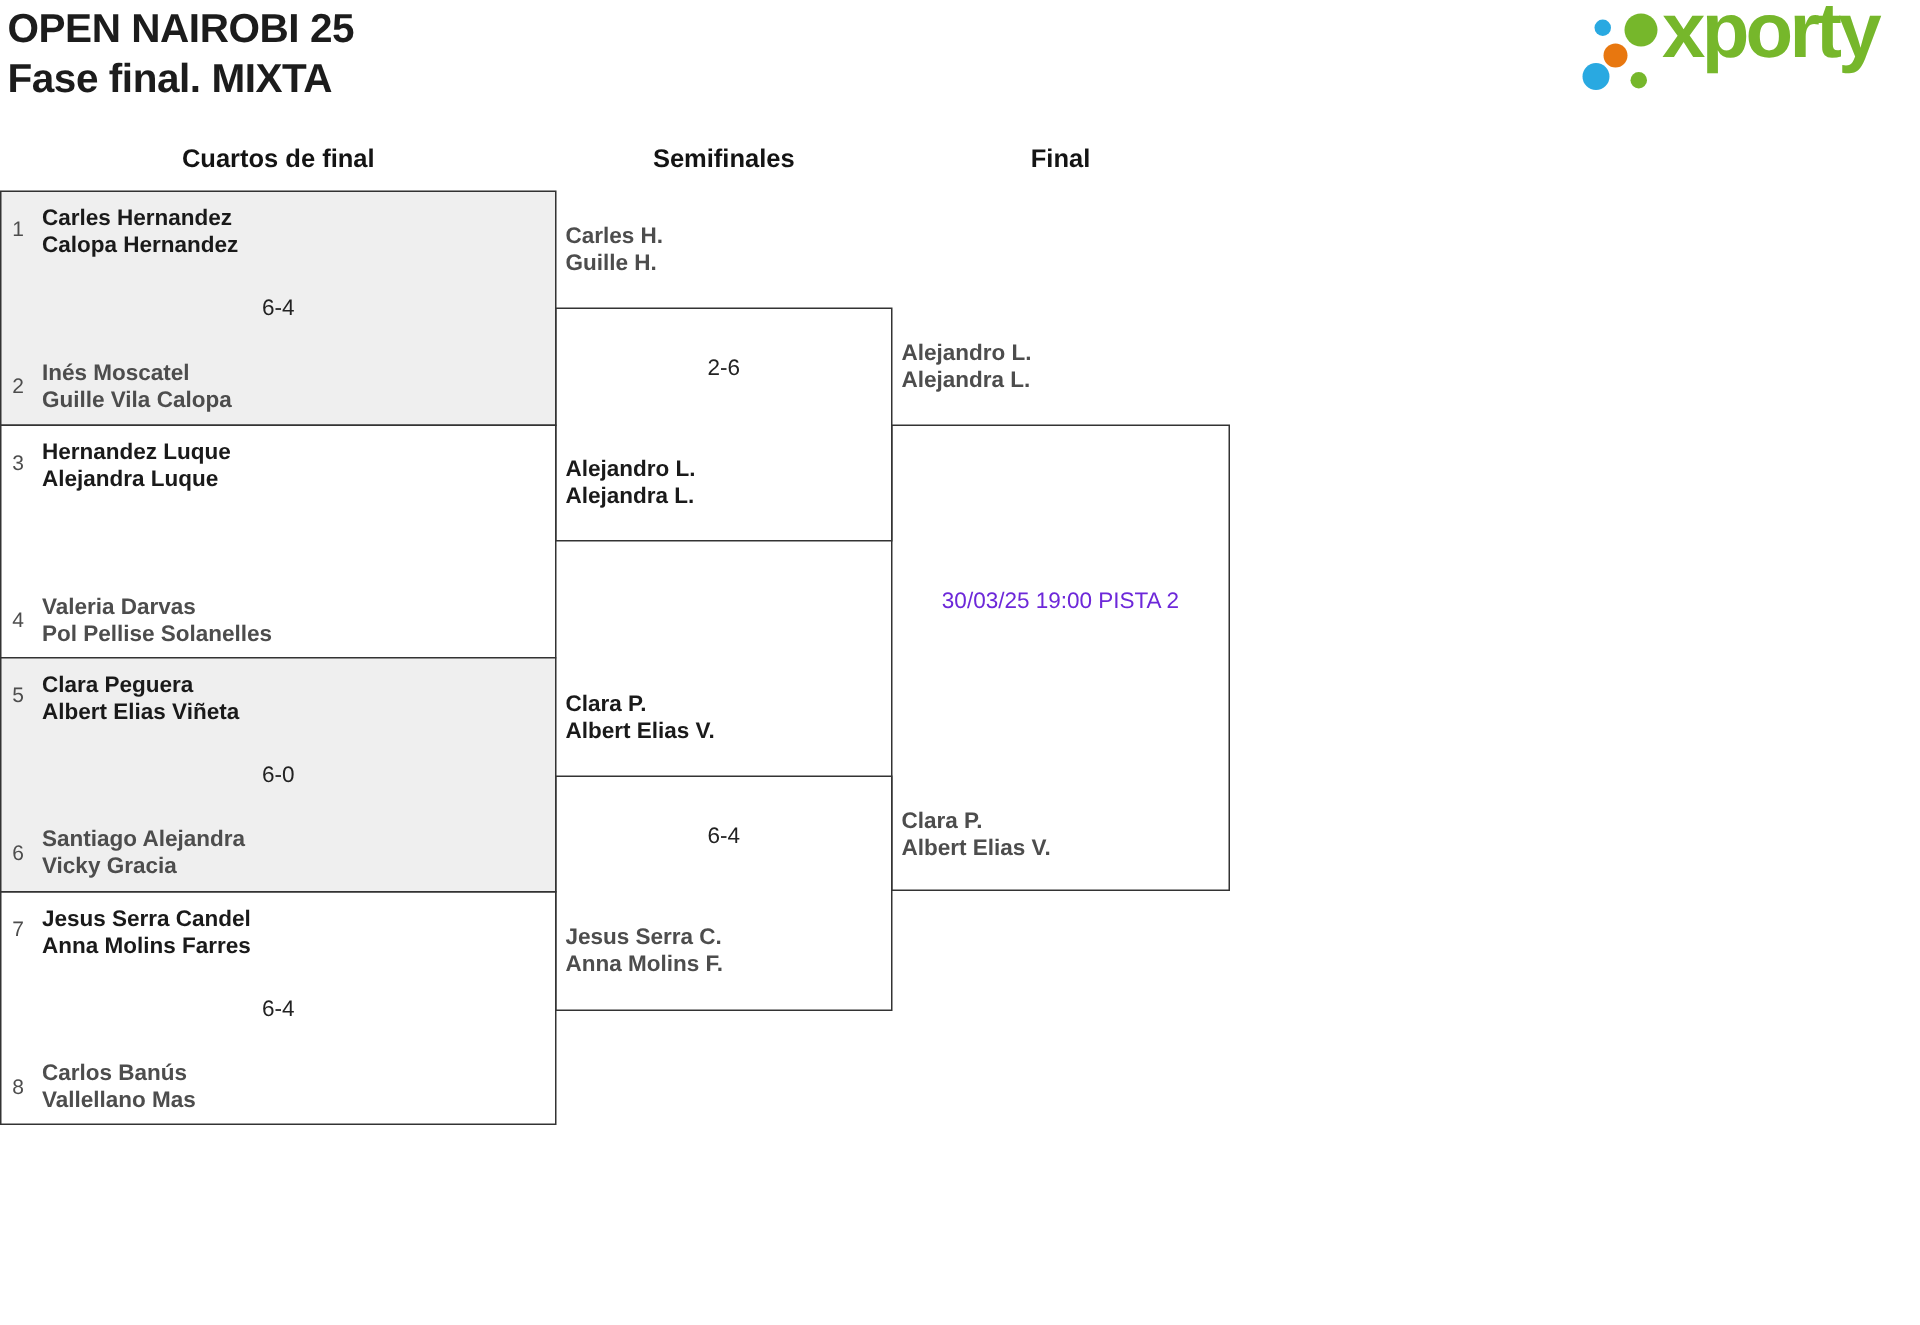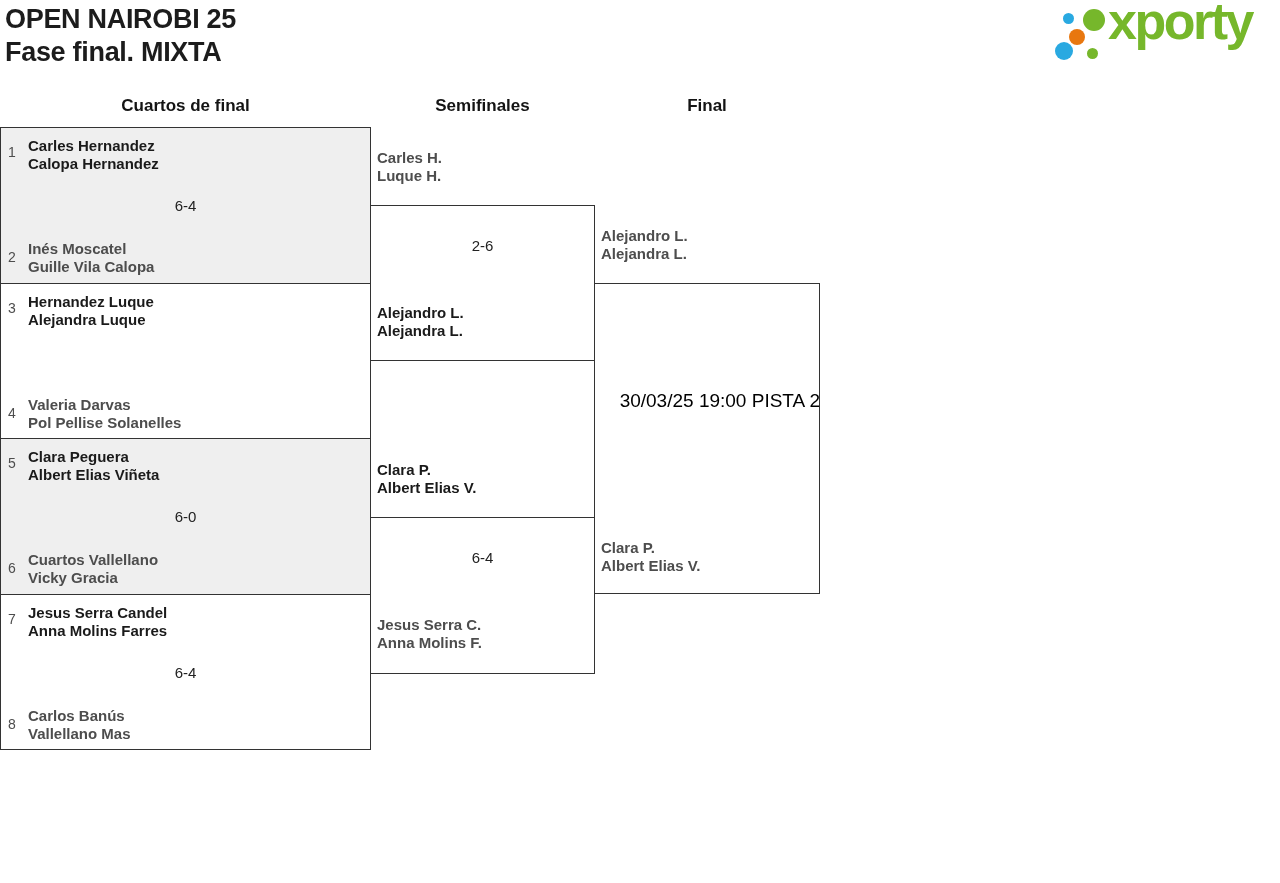--- a/index.html
+++ b/index.html
@@ -21,21 +21,21 @@
 
   
   .box{border:1px solid var(--border,#333);box-sizing:border-box;background:transparent;}
   .box.alt{background:var(--row-alt-bg,#efefef);}
 
   
   .seed{width:24px;text-align:center;font-size:14px;color:var(--text-secondary,#4d4d4d);line-height:14px;}
   .team{font-size:15px;line-height:18px;color:var(--text-secondary,#4d4d4d);font-weight:700;}
   .team.winner{color:var(--text-primary,#1a1a1a);font-weight:700;}
   .score{text-align:center;font-size:15px;color:#222;line-height:16px;}
-  .schedule{text-align:right;font-size:19px;color:#000000;line-height:16px;}
+  .schedule{text-align:center;font-size:15px;color:#6d28d9;line-height:16px;}
 </style>
 </head>
 <body>
 
 <div id="canvas">
 
   <div class="abs page-title">
     <div>OPEN NAIROBI 25</div>
     <div>Fase final. MIXTA</div>
   </div>
@@ -86,40 +86,40 @@
   </div>
   <div class="abs seed" style="left:0;top:406px;">4</div>
 
   <div class="abs seed" style="left:0;top:456px;">5</div>
   <div class="abs team winner" style="left:28px;top:448px;">
     <div>Clara Peguera</div>
     <div>Albert Elias Viñeta</div>
   </div>
   <div class="abs score" style="left:0;top:509px;width:371px;">6-0</div>
   <div class="abs team" style="left:28px;top:551px;">
-    <div>Cuartos Vallellano</div>
+    <div>Santiago Alejandra</div>
     <div>Vicky Gracia</div>
   </div>
   <div class="abs seed" style="left:0;top:561px;">6</div>
 
   <div class="abs seed" style="left:0;top:612px;">7</div>
   <div class="abs team winner" style="left:28px;top:604px;">
     <div>Jesus Serra Candel</div>
     <div>Anna Molins Farres</div>
   </div>
   <div class="abs score" style="left:0;top:665px;width:371px;">6-4</div>
   <div class="abs team" style="left:28px;top:707px;">
     <div>Carlos Banús</div>
     <div>Vallellano Mas</div>
   </div>
   <div class="abs seed" style="left:0;top:717px;">8</div>
 
   <div class="abs team" style="left:377px;top:149px;">
     <div>Carles H.</div>
-    <div>Luque H.</div>
+    <div>Guille H.</div>
   </div>
   <div class="abs score" style="left:370px;top:238px;width:225px;">2-6</div>
   <div class="abs team winner" style="left:377px;top:304px;">
     <div>Alejandro L.</div>
     <div>Alejandra L.</div>
   </div>
   <div class="abs team" style="left:601px;top:227px;">
     <div>Alejandro L.</div>
     <div>Alejandra L.</div>
   </div>

